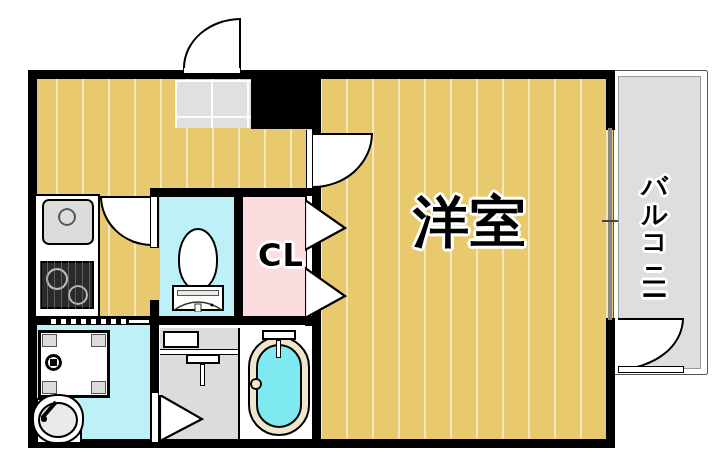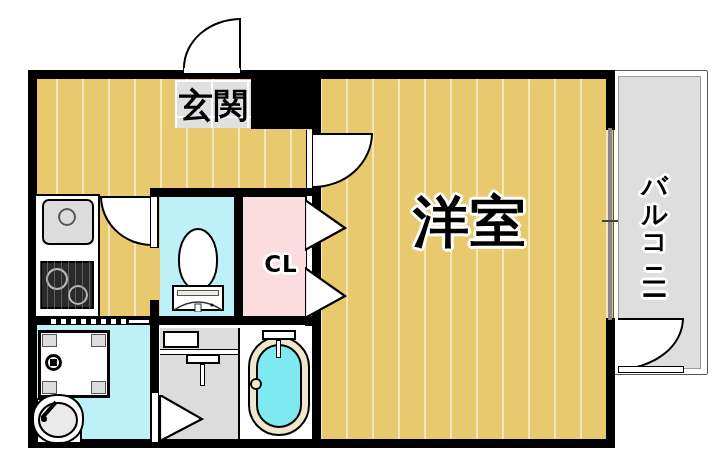--- a/index.html
+++ b/index.html
@@ -34,21 +34,21 @@
   .lbl{
     color:#000;font-weight:700;letter-spacing:1px;
     text-shadow:
       2px 0 #fff,-2px 0 #fff,0 2px #fff,0 -2px #fff,
       2px 2px #fff,-2px -2px #fff,2px -2px #fff,-2px 2px #fff,
       3px 0 #fff,-3px 0 #fff,0 3px #fff,0 -3px #fff;
     white-space:pre;text-align:center;
   }
   .lbl-genkan{font-size:34px;line-height:34px;text-shadow:none;}
   .lbl-room{font-size:56px;line-height:48px;}
-  .lbl-cl{font-size:23px;line-height:34px;margin-top:9px;}
+  .lbl-cl{font-size:32px;line-height:34px;}
   .lbl-balcony{font-size:26px;line-height:30px;writing-mode:vertical-rl;
                text-orientation:upright;letter-spacing:2px;}
 
   
   .arc{border:2px solid #000;background:#fff;}
   .arc-br{border-radius:0 0 100% 0;}
   .arc-bl{border-radius:0 0 0 100%;}
   .doorpanel{background:#fff;border:1px solid #000;}
 
   
@@ -200,21 +200,20 @@
   <div class="abs tub-inner" style="left:256px;top:344px;width:46px;height:84px;"></div>
   <div class="abs" style="left:250px;top:378px;width:12px;height:12px;border:2px solid #000;border-radius:50%;background:#efe6cf;"></div>
   <div class="abs" style="left:262px;top:330px;width:34px;height:10px;background:#fff;border:2px solid #000;"></div>
   <div class="abs" style="left:276px;top:340px;width:5px;height:18px;background:#fff;border:1.5px solid #000;"></div>
 
   <div class="abs" style="left:163px;top:331px;width:36px;height:17px;background:#fff;border:2px solid #000;"></div>
   <div class="abs" style="left:160px;top:349px;width:78px;height:6px;background:#fff;border-top:1.5px solid #000;border-bottom:1.5px solid #000;"></div>
   <div class="abs" style="left:186px;top:354px;width:34px;height:10px;background:#fff;border:2px solid #000;"></div>
   <div class="abs" style="left:200px;top:364px;width:5px;height:22px;background:#fff;border:1.5px solid #000;"></div>
 
-  <div class="abs lbl lbl-genkan" style="left:176px;top:88px;width:76px;">玄関</div>
 
   <div class="abs lbl lbl-room" style="left:400px;top:198px;width:140px;">洋室</div>
 
   <div class="abs lbl lbl-cl" style="left:250px;top:238px;width:62px;">CL</div>
 
   <div class="abs lbl lbl-balcony" style="left:640px;top:150px;height:140px;">バルコニー</div>
 
 </div>
 
 </body></html>

